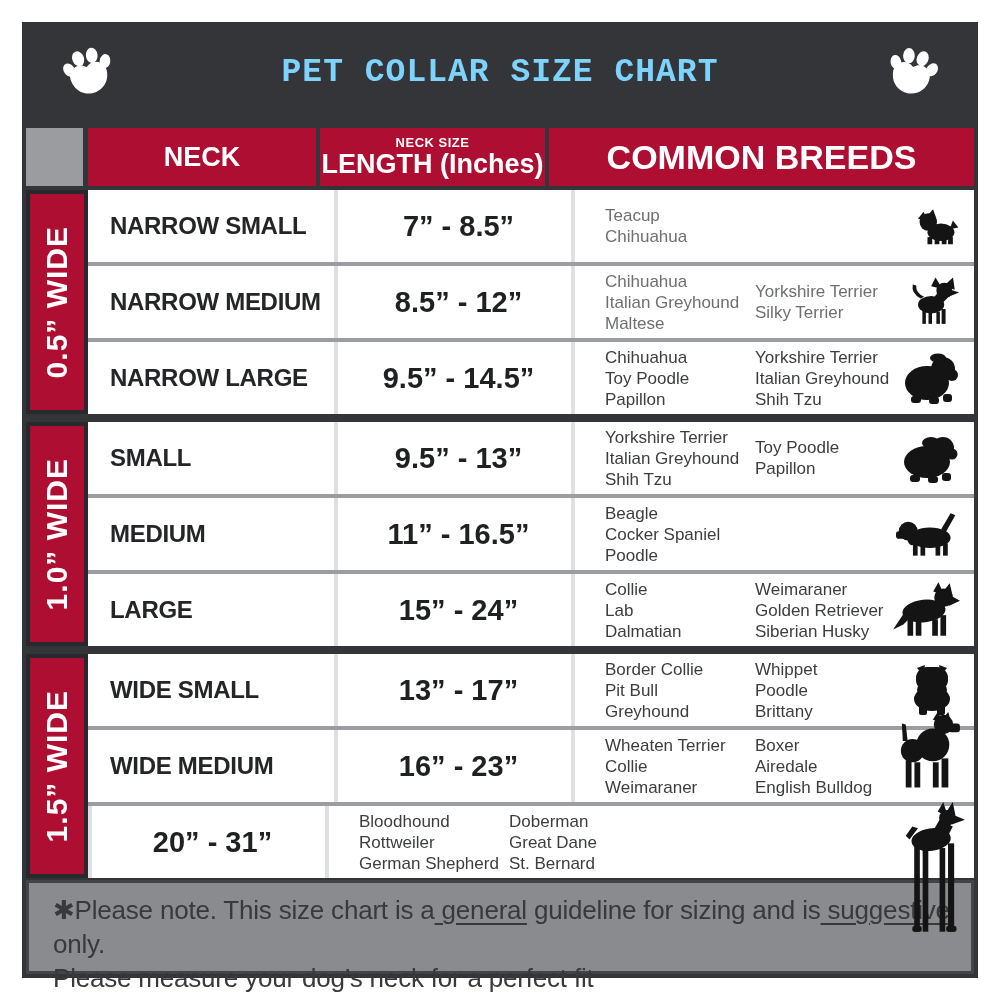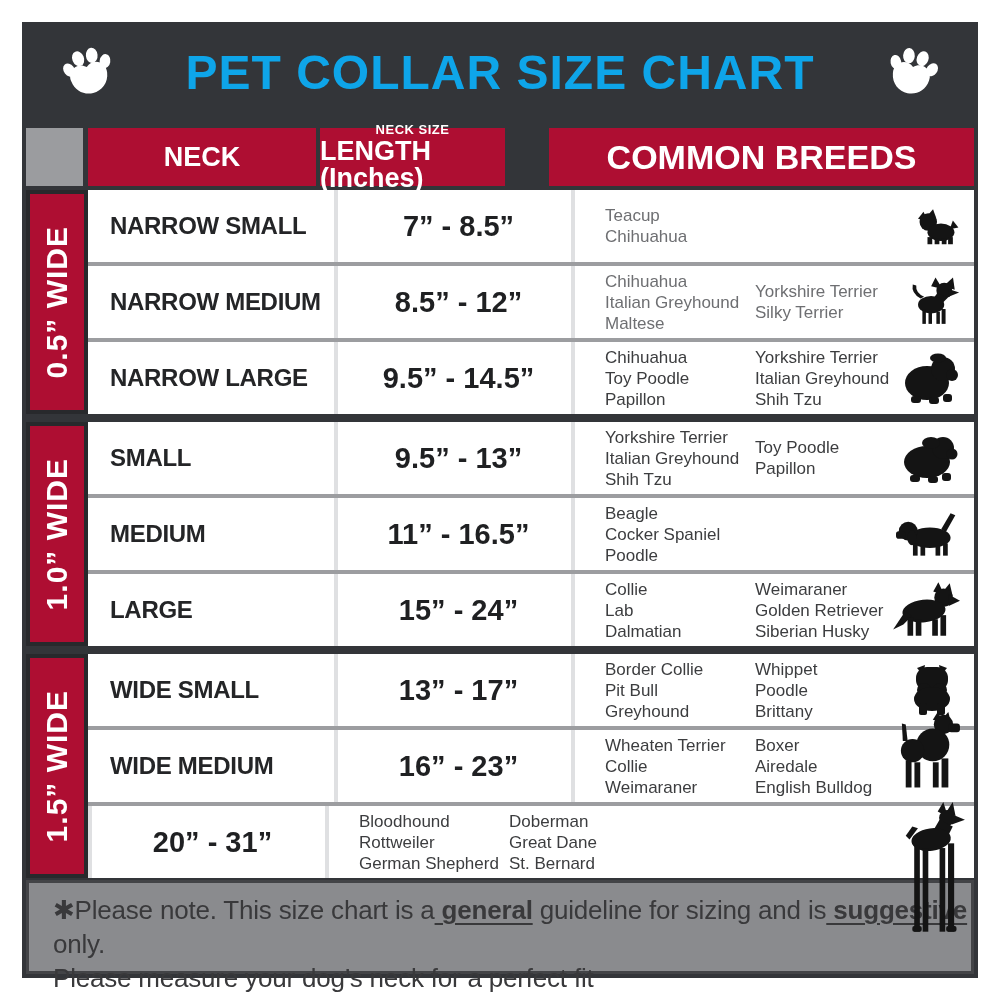--- a/index.html
+++ b/index.html
@@ -1,31 +1,31 @@
 <!DOCTYPE html>
 <html><head>
 <meta charset="utf-8">
 <style>
   html,body{margin:0;padding:0;background:#ffffff;}
   body{width:1000px;height:1000px;position:relative;font-family:"Liberation Sans",sans-serif;-webkit-font-smoothing:antialiased;}
   .board{position:absolute;left:22px;top:22px;width:956px;height:956px;background:#333539;}
 
   
   .topbar{position:absolute;left:0;top:0;width:100%;height:100px;display:flex;align-items:center;justify-content:center;}
-  .title{color:#0ea5e9;font-weight:bold;font-size:48px;letter-spacing:1px;white-space:nowrap;}
+  .title{color:#7dd3fc;font-weight:bold;font-size:33px;letter-spacing:1px;white-space:nowrap;font-family:Liberation Mono, monospace;}
   .paw{position:absolute;top:24px;width:56px;height:52px;}
   .paw svg{width:100%;height:100%;fill:#ffffff;}
   .paw-left{left:38px;transform:rotate(-14deg);}
   .paw-right{right:38px;transform:rotate(12deg);}
 
   
   .hcell{position:absolute;top:106px;height:58px;background:#ae0e32;color:#fff;display:flex;align-items:center;justify-content:center;font-weight:bold;}
   .corner{left:4px;width:57px;background:#9b9c9f;}
   .h-size{left:66px;width:228px;font-size:27px;}
-  .h-neck{left:298px;width:185px;flex-direction:column;line-height:1;}
+  .h-neck{left:298px;width:225px;flex-direction:column;line-height:1;}
   .h-neck .small{font-size:13px;letter-spacing:.5px;margin-bottom:2px;}
   .h-neck .big{font-size:27px;}
   .h-breeds{left:527px;width:425px;font-size:34px;}
 
   
   .group{position:absolute;left:4px;width:948px;height:224px;z-index:2;}
   .g0{top:168px;} .g1{top:400px;} .g2{top:632px;}
   .band{position:absolute;left:0;top:0;width:62px;height:224px;background:#ae0e32;border:4px solid #28292c;box-sizing:border-box;display:flex;align-items:center;justify-content:center;}
   .band span{writing-mode:vertical-rl;transform:rotate(180deg);color:#fff;font-weight:bold;font-size:30px;letter-spacing:1px;white-space:nowrap;}
   .rows{position:absolute;left:62px;top:0;right:0;height:224px;display:flex;flex-direction:column;}
@@ -40,21 +40,21 @@
   .bcol2{flex:1;}
   .muted .bcol{color:#6e6f72;}
   .dog{position:absolute;right:14px;top:50%;transform:translateY(-50%);z-index:5;}
   .dog svg{display:block;fill:#141414;}
   .dog.tall{top:-20px;transform:none;}
   .dog.xtall{top:-4px;transform:none;right:8px;}
 
   
   .footer{position:absolute;left:4px;top:858px;width:948px;height:94px;background:#8a8b8e;border:3px solid #434447;box-sizing:border-box;}
   .footnote{padding:10px 0 0 24px;font-size:26px;line-height:34px;color:#39393b;letter-spacing:-0.2px;}
-  .u{text-decoration:underline;text-decoration-thickness:2px;text-underline-offset:4px;font-weight:bold;}
+  .u{text-decoration:underline;text-decoration-thickness:2px;text-underline-offset:4px;}
 </style>
 </head>
 <body>
 
 <div class="board">
 
   <div class="topbar">
     <div class="paw paw-left">
       <svg viewBox="0 0 44 40">
         <ellipse cx="8" cy="15" rx="4.2" ry="5.6" transform="rotate(-24 8 15)"></ellipse>

